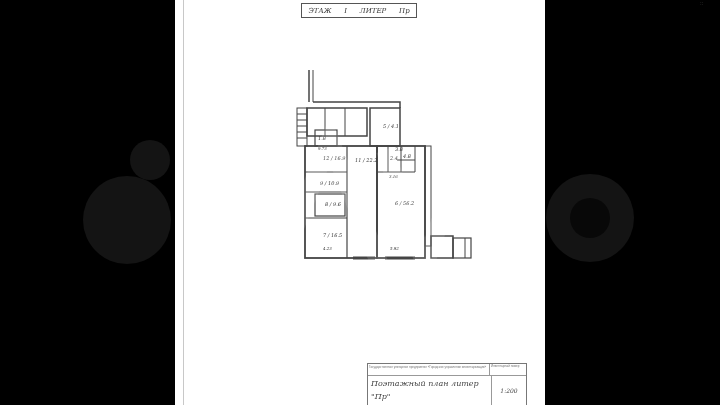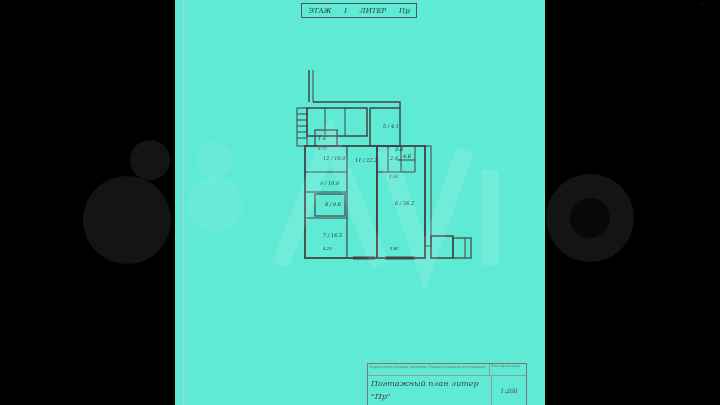--- a/index.html
+++ b/index.html
@@ -1,18 +1,18 @@
 <!DOCTYPE html>
 <html><head>
 <meta charset="utf-8">
 <style>
   html,body{margin:0;padding:0;}
   body{width:720px;height:405px;background:#000;position:relative;overflow:hidden;font-family:"Liberation Sans",sans-serif;}
   .viewer{position:absolute;left:0;top:0;width:720px;height:405px;background:#000;}
-  .page{position:absolute;left:175px;top:0;width:370px;height:405px;background:#5eead4;}
+  .page{position:absolute;left:175px;top:0;width:370px;height:405px;background:#ffffff;}
   .margin-line{position:absolute;left:8px;top:0;width:1px;height:405px;background:#c8c8c8;}
   .sheet-header{position:absolute;left:126px;top:3px;width:114px;height:13px;border:1px solid #555;font-family:"DejaVu Serif",serif;font-size:7px;font-style:italic;color:#333;display:flex;align-items:center;justify-content:space-around;}
   .plan{position:absolute;left:0;top:0;width:370px;height:405px;}
   .plan svg{width:100%;height:100%;}
   .label{font-family:"DejaVu Serif",serif;font-style:italic;fill:#333;}
   .stamp{position:absolute;left:192px;top:363px;width:158px;height:42px;border:1px solid #777;}
   .stamp-top{position:absolute;left:0;top:0;width:158px;height:11px;border-bottom:1px solid #999;display:flex;}
   .stamp-org{flex:1;font-size:3px;color:#777;border-right:1px solid #999;padding:1px;line-height:4px;}
   .stamp-reg{width:34px;font-size:3px;color:#777;padding:1px;line-height:3px;}
   .stamp-title{position:absolute;left:3px;top:13px;width:118px;font-family:"DejaVu Serif",serif;font-style:italic;font-size:8px;color:#444;line-height:13px;}

